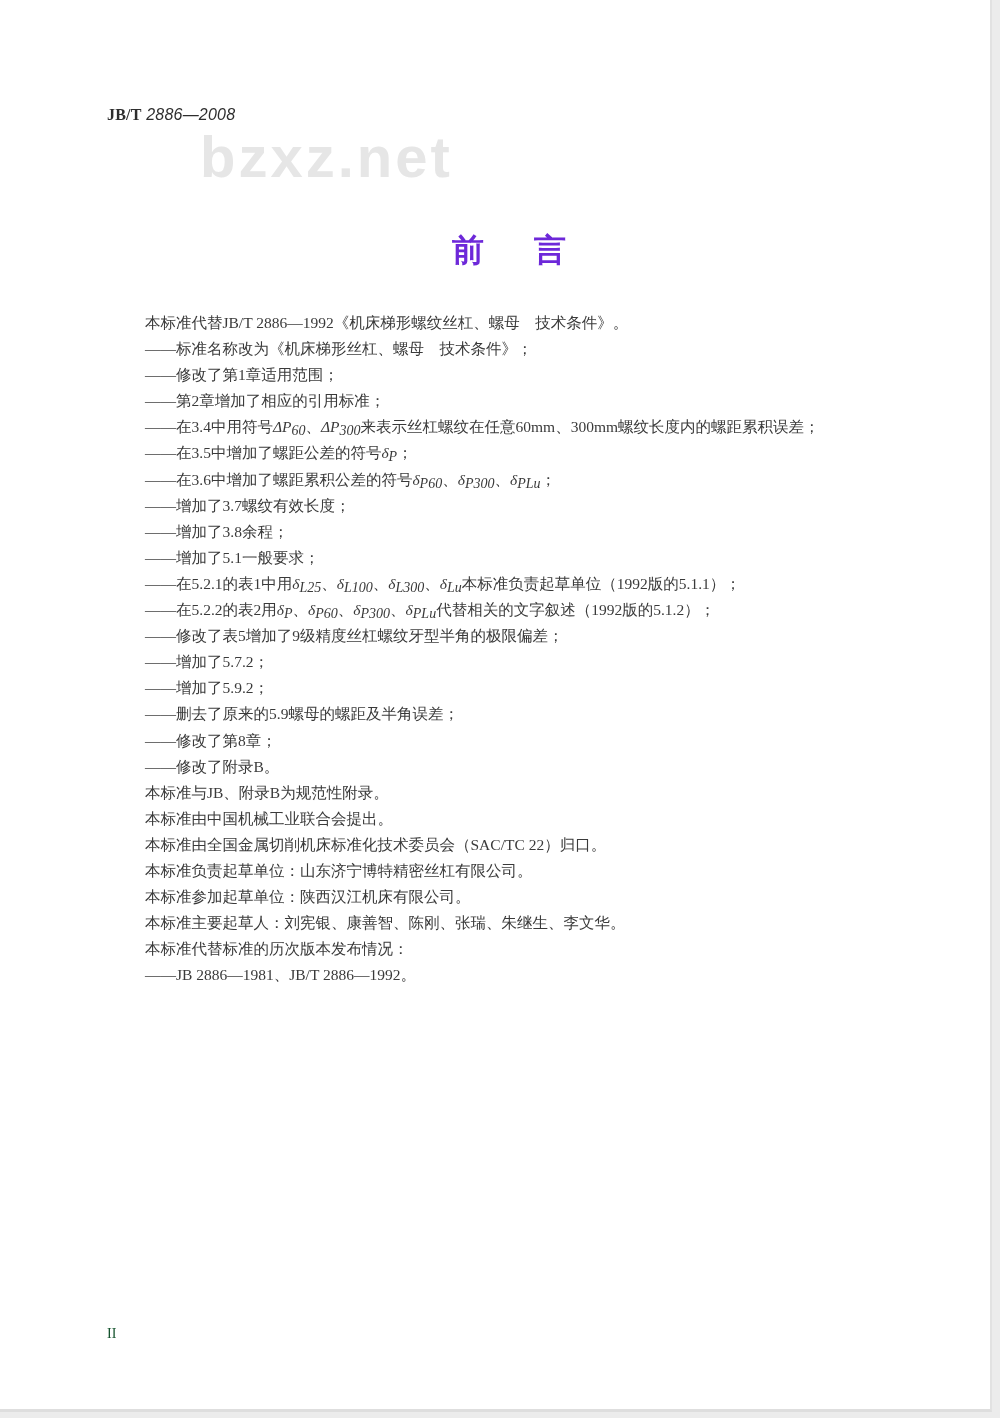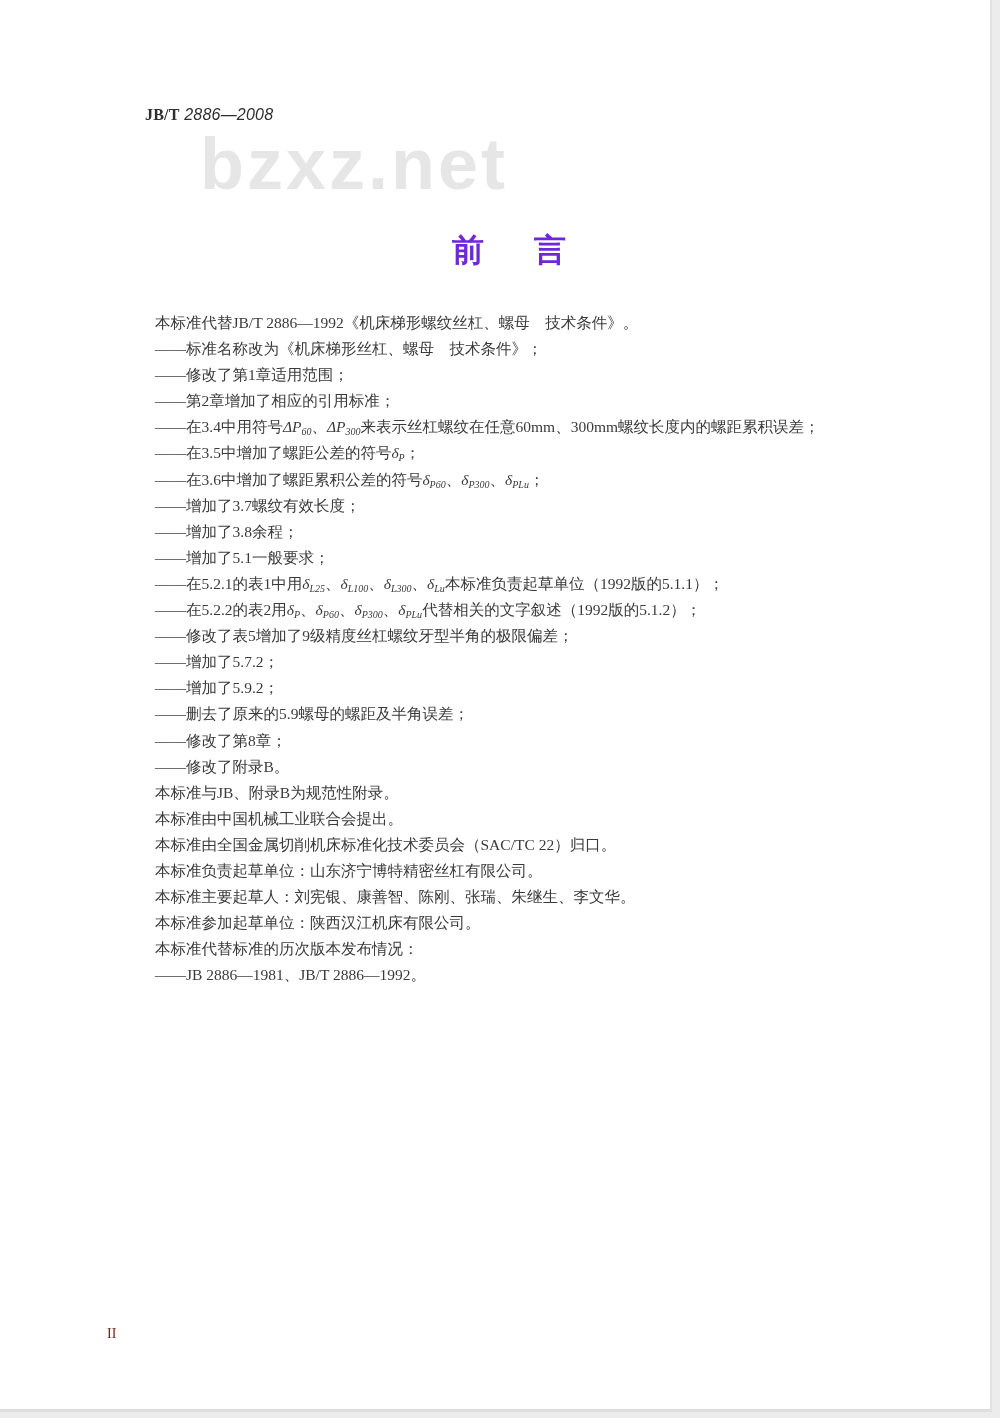--- a/index.html
+++ b/index.html
@@ -30,34 +30,33 @@
       position: absolute;
       left: 107px;
       top: 106px;
       font-size: 16px;
       color: #2e2e2e;
       letter-spacing: 0.2px;
     }
     .doc-code .bold {
       font-weight: bold;
       font-family: "Liberation Serif", serif;
-      margin-left: 38px;
     }
     .doc-code .num {
       font-family: "Liberation Sans", sans-serif;
       font-size: 16px;
       font-style: italic;
     }
     .watermark {
       position: absolute;
       left: 200px;
       top: 128px;
       font-family: "Liberation Sans", "DejaVu Sans", sans-serif;
       font-weight: bold;
-      font-size: 72px;
+      font-size: 58px;
       color: #e6e6e6;
       letter-spacing: 3px;
       line-height: 1;
       user-select: none;
     }
     .title {
       position: absolute;
       left: 452px;
       top: 229px;
       font-family: "DejaVu Sans", sans-serif;
@@ -68,40 +67,39 @@
       white-space: nowrap;
     }
     .body {
       position: absolute;
       left: 145px;
       top: 310px;
       width: 800px;
       font-size: 15.5px;
       line-height: 26.1px;
       color: #3a3a3a;
-      margin-left: 10px;
     }
     .line {
       white-space: nowrap;
       height: 26.1px;
     }
     .sym {
       font-style: italic;
     }
     sub {
-      font-size: 10px;
+      font-size: 14px;
       vertical-align: -3px;
       line-height: 0;
     }
     .page-num {
       position: absolute;
       left: 107px;
       top: 1326px;
       font-size: 14px;
-      color: #7f1d1d;
+      color: #14532d;
     }
   </style>
 </head>
 <body>
 
 <div class="page">
 
   <div class="doc-code">
     <span class="bold">JB/T</span><span class="num"> 2886—2008</span>
   </div>
@@ -143,20 +141,20 @@
     <div class="line">——修改了表5增加了9级精度丝杠螺纹牙型半角的极限偏差；</div>
     <div class="line">——增加了5.7.2；</div>
     <div class="line">——增加了5.9.2；</div>
     <div class="line">——删去了原来的5.9螺母的螺距及半角误差；</div>
     <div class="line">——修改了第8章；</div>
     <div class="line">——修改了附录B。</div>
     <div class="line">本标准与JB、附录B为规范性附录。</div>
     <div class="line">本标准由中国机械工业联合会提出。</div>
     <div class="line">本标准由全国金属切削机床标准化技术委员会（SAC/TC 22）归口。</div>
     <div class="line">本标准负责起草单位：山东济宁博特精密丝杠有限公司。</div>
+    <div class="line">本标准参加起草单位：陕西汉江机床有限公司。</div>
     <div class="line">本标准主要起草人：刘宪银、康善智、陈刚、张瑞、朱继生、李文华。</div>
-    <div class="line">本标准参加起草单位：陕西汉江机床有限公司。</div>
     <div class="line">本标准代替标准的历次版本发布情况：</div>
     <div class="line">——JB 2886—1981、JB/T 2886—1992。</div>
   </div>
 
   <div class="page-num">II</div>
 </div>
 
 </body></html>

